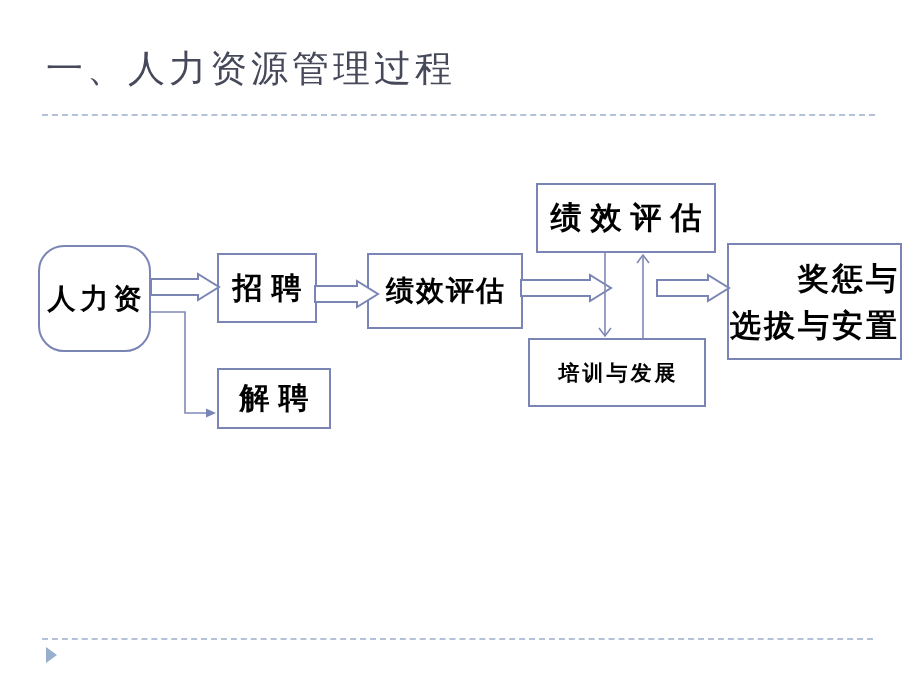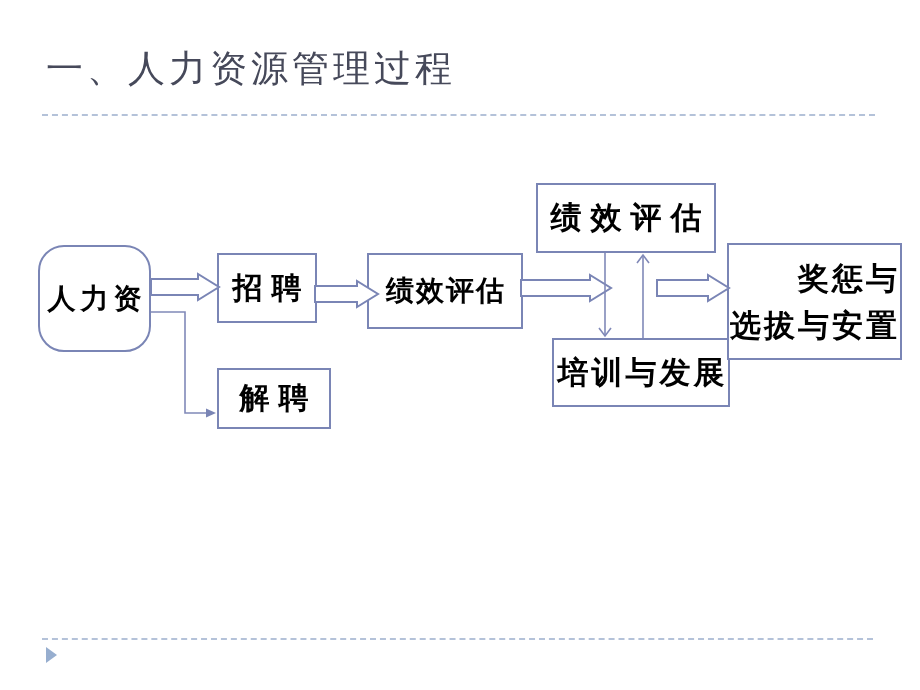--- a/index.html
+++ b/index.html
@@ -60,21 +60,21 @@
     z-index: 2;
     white-space: nowrap;
   }
   .node .ln { display: block; }
   
   #node-hr-planning   { left: 38px;  top: 245px; width: 113px; height: 107px; font-size: 28px; line-height: 42px; letter-spacing: 5px; text-indent: 5px; border-radius: 26px; }
   #node-recruitment   { left: 217px; top: 253px; width: 100px; height: 70px;  font-size: 30px; letter-spacing: 9px; text-indent: 9px; }
   #node-dismissal     { left: 217px; top: 368px; width: 114px; height: 61px;  font-size: 30px; letter-spacing: 9px; text-indent: 9px; }
   #node-selection     { left: 367px; top: 253px; width: 156px; height: 76px;  font-size: 28px; letter-spacing: 2px; text-indent: 2px; }
   #node-performance   { left: 536px; top: 183px; width: 180px; height: 70px;  font-size: 31px; letter-spacing: 9px; text-indent: 9px; }
-  #node-training      { left: 552px; top: 338px; width: 178px; height: 69px;  font-size: 31px; letter-spacing: 3px; text-indent: 3px; }
+  #node-training      { left: 528px; top: 338px; width: 178px; height: 69px;  font-size: 21px; letter-spacing: 3px; text-indent: 3px; }
   #node-reward        { left: 727px; top: 243px; width: 175px; height: 117px; font-size: 31px; line-height: 47px; letter-spacing: 3px; text-indent: 3px; align-items: flex-end; }
   .connectors {
     position: absolute;
     left: 0;
     top: 0;
     z-index: 3;            
     pointer-events: none;
   }
   .block-arrow {
     fill: #ffffff;

